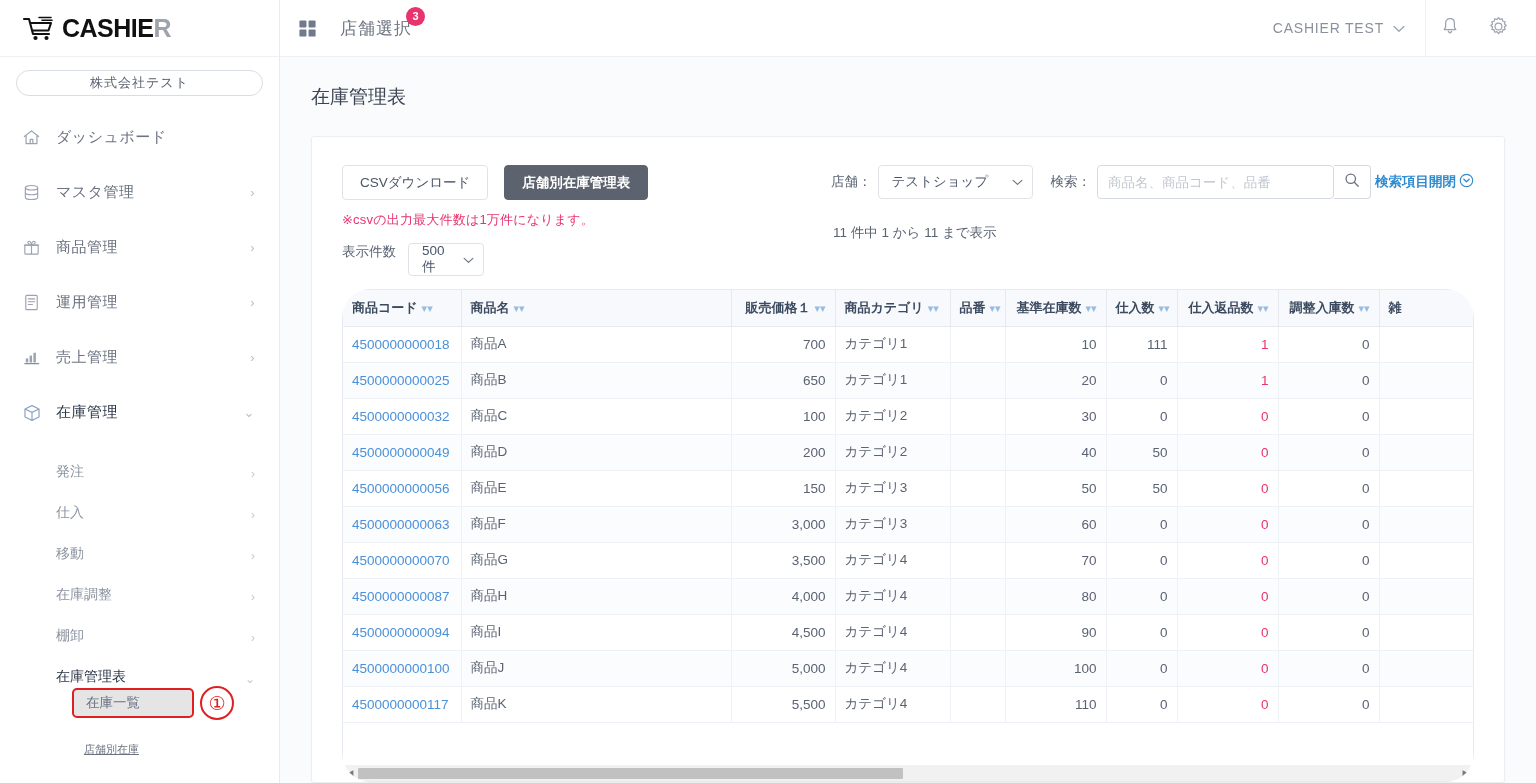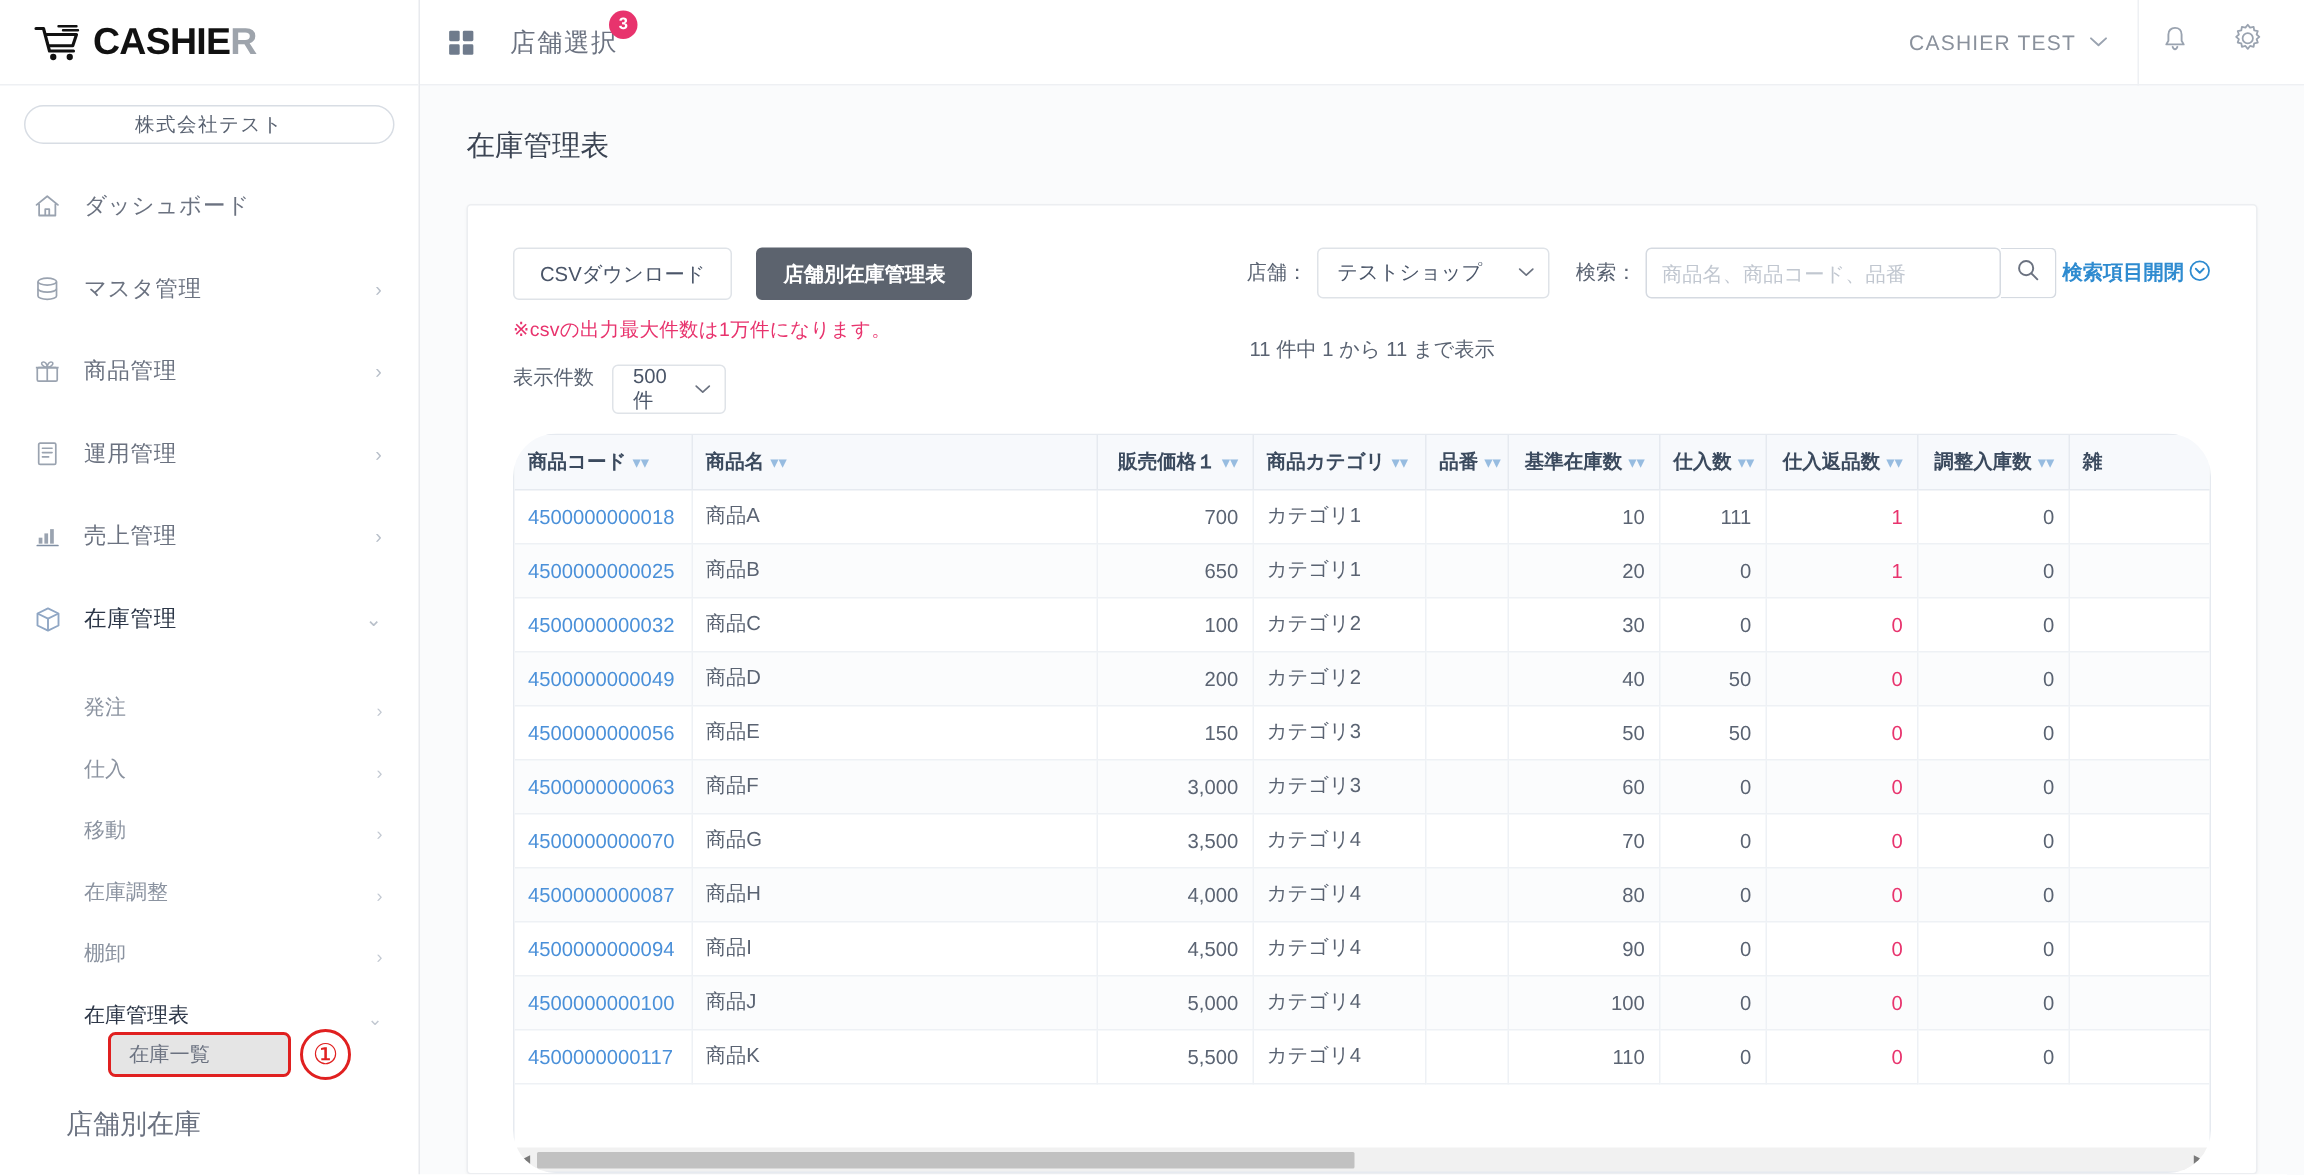--- a/index.html
+++ b/index.html
@@ -72,21 +72,21 @@
   }
   .callout {
     position: absolute; left: 200px; top: 0px;
     width: 34px; height: 34px; border-radius: 50%;
     border: 2.5px solid #e02020; color: #e02020;
     display: flex; align-items: center; justify-content: center;
     font-size: 19px; font-weight: 500;
   }
   .leaf-plain {
     height: 42px; display: flex; align-items: center;
-    padding-left: 44px; font-size: 18px; color: #6b7280; cursor: pointer;
+    padding-left: 84px; font-size: 11px; color: #6b7280; cursor: pointer; text-decoration: underline;
   }
 
   
   .main { flex: 1; height: 783px; display: flex; flex-direction: column; background: #fafbfc; overflow: hidden; }
   .topbar {
     height: 57px; background: #fff; border-bottom: 1px solid #eef0f3;
     display: flex; align-items: center; padding: 0 14px 0 0;
   }
   .grid-icon-btn { width: 54px; display: flex; align-items: center; justify-content: center; cursor: pointer; }
   .store-sel { position: relative; display: flex; align-items: center; cursor: pointer; margin-left: 6px; }

